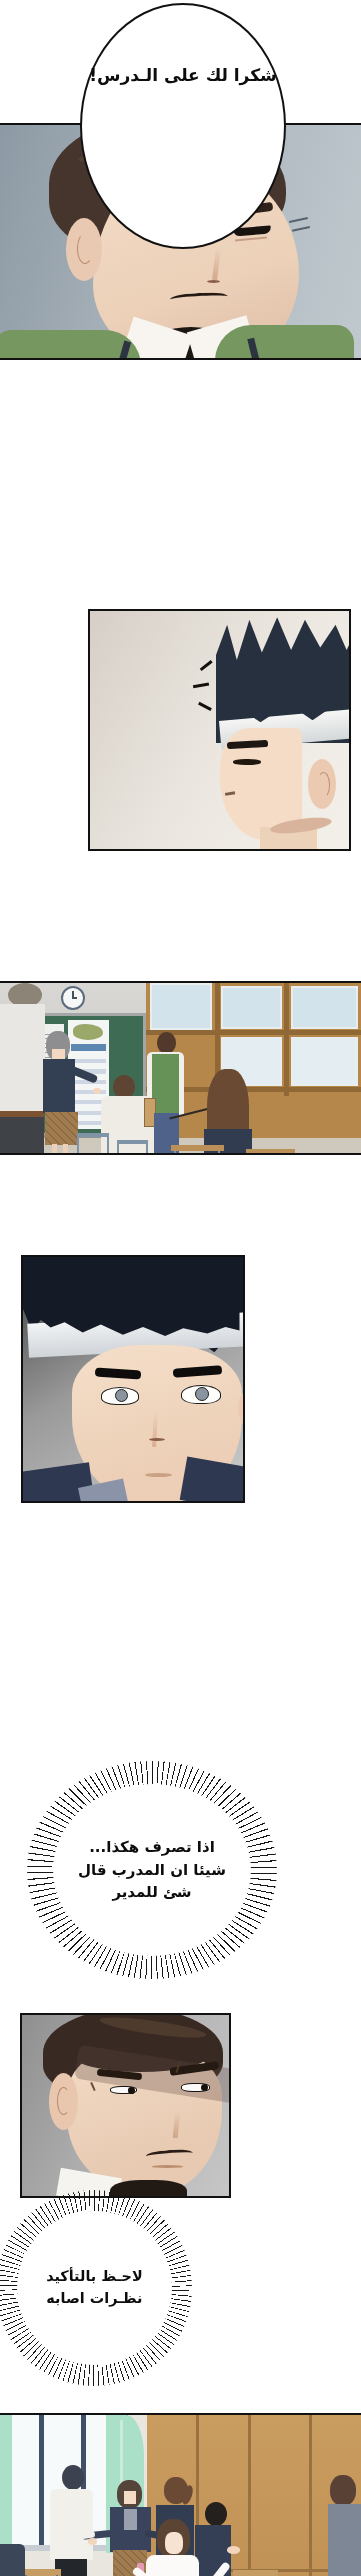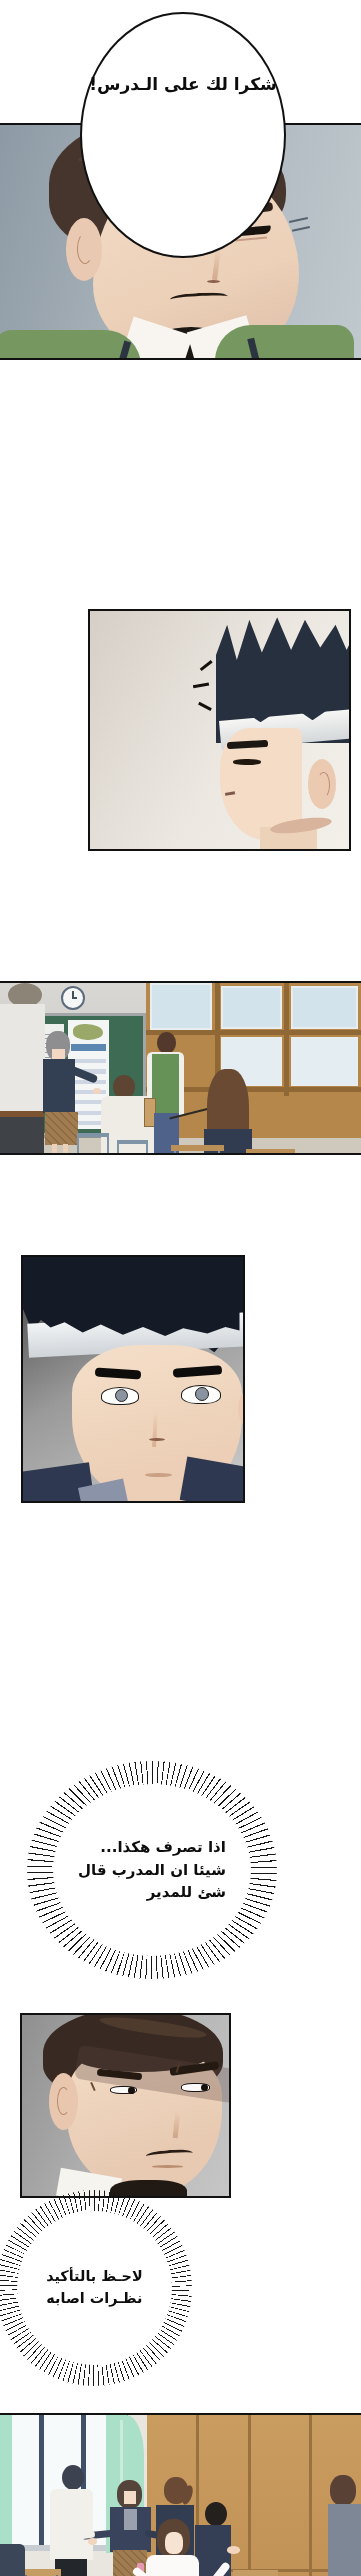--- a/index.html
+++ b/index.html
@@ -53,21 +53,21 @@
     <div class="abs" style="left:292px;top:103px;width:17.5px;height:2.1px;background:#55616e;transform:rotate(-12deg);"></div>
     <div class="abs" style="left:147px;top:202px;width:88px;height:41px;border-radius:50% 50% 0 0;background:#1c1713;"></div>
     <div class="abs" style="left:125px;top:200px;width:62px;height:47px;background:#f8f5f0;transform:rotate(18deg);"></div>
     <div class="abs" style="left:192px;top:198px;width:62px;height:47px;background:#f8f5f0;transform:rotate(-16deg);"></div>
     <div class="abs" style="left:-6.2px;top:205px;width:147px;height:37px;border-radius:17.5px 36px 0 0;background:#76975f;"></div>
     <div class="abs" style="left:215px;top:200px;width:139px;height:42px;border-radius:36px 17.5px 0 0;background:#76975f;"></div>
     <div class="abs" style="left:120px;top:216px;width:7.2px;height:31px;background:#2c3442;transform:rotate(16deg);"></div>
     <div class="abs" style="left:251px;top:213px;width:7.2px;height:32px;background:#2c3442;transform:rotate(-14deg);"></div>
   </section>
 
-  <div class="ellipse" style="left:80px;top:12px;width:206px;height:246px;padding-top:58px;">
+  <div class="ellipse" style="left:80px;top:3px;width:206px;height:246px;padding-top:58px;">
     <span class="btxt b1txt">شكرا لك على الـدرس!</span>
   </div>
 
   <section class="panel pbox" style="left:88px;top:609px;width:263px;height:242px;background:linear-gradient(120deg,#d6cfc7,#ece8e1 55%,#f3f0ea);">
     <div class="abs spiky2" style="left:126px;top:6.2px;width:139px;height:126px;background:#27303f;"></div>
     <div class="abs" style="left:130px;top:104px;width:135px;height:29px;background:linear-gradient(#f6f6f4,#d4d8da);transform:rotate(-5deg);"></div>
     <div class="abs" style="left:155px;top:101px;width:31px;height:10.3px;background:#27303f;clip-path:polygon(0 0,50% 100%,100% 0);"></div>
     <div class="abs" style="left:206px;top:98px;width:33px;height:11.3px;background:#27303f;clip-path:polygon(0 0,50% 100%,100% 0);"></div>
     <div class="abs" style="left:130px;top:117px;width:82px;height:112px;border-radius:36% 8% 18% 55%;background:#f4dcc6;"></div>
     <div class="abs" style="left:137px;top:130px;width:41px;height:6.7px;background:#1c1712;border-radius:3.1px;transform:rotate(-3deg);"></div>
@@ -156,21 +156,21 @@
     <div class="abs" style="left:130px;top:155px;width:4.1px;height:35px;background:linear-gradient(#0000,#d8ae92);transform:rotate(3deg);"></div>
     <div class="abs" style="left:126px;top:181px;width:15.5px;height:3.1px;background:#8a5f49;border-radius:50%;"></div>
     <div class="abs" style="left:122px;top:216px;width:27px;height:4.1px;background:#caa184;border-radius:50%;"></div>
     <div class="abs" style="left:215px;top:135px;width:15.5px;height:33px;border-radius:50%;background:#eccab2;"></div>
     <div class="abs" style="left:-3.1px;top:210px;width:72px;height:39px;background:#2e3850;transform:rotate(-8deg);"></div>
     <div class="abs" style="left:160px;top:205px;width:67px;height:44px;background:#2e3850;transform:rotate(10deg);"></div>
     <div class="abs" style="left:57px;top:226px;width:46px;height:24px;background:#8a93a8;transform:rotate(-12deg);"></div>
   </section>
 
 
-  <div class="burst" style="left:27px;top:1761px;width:250px;height:218px;text-align:right;">
+  <div class="burst" style="left:27px;top:1761px;width:250px;height:218px;">
     <div class="btxt" style="font-size:15px;">
       <div>اذا تصرف هكذا...</div>
       <div>شيئا ان المدرب قال</div>
       <div>شئ للمدير</div>
     </div>
   </div>
 
   <section class="panel pbox" style="left:20px;top:2013px;width:211px;height:185px;background:linear-gradient(115deg,#8f8f8f,#b5b5b5 55%,#c6c6c6);">
     <div class="abs" style="left:20.6px;top:-7.2px;width:180px;height:90px;border-radius:50% 50% 40% 36%;background:#382a22;"></div>
     <div class="abs" style="left:77px;top:6.2px;width:108px;height:13.4px;background:#4e3b2e;border-radius:50%;transform:rotate(8deg);"></div>

